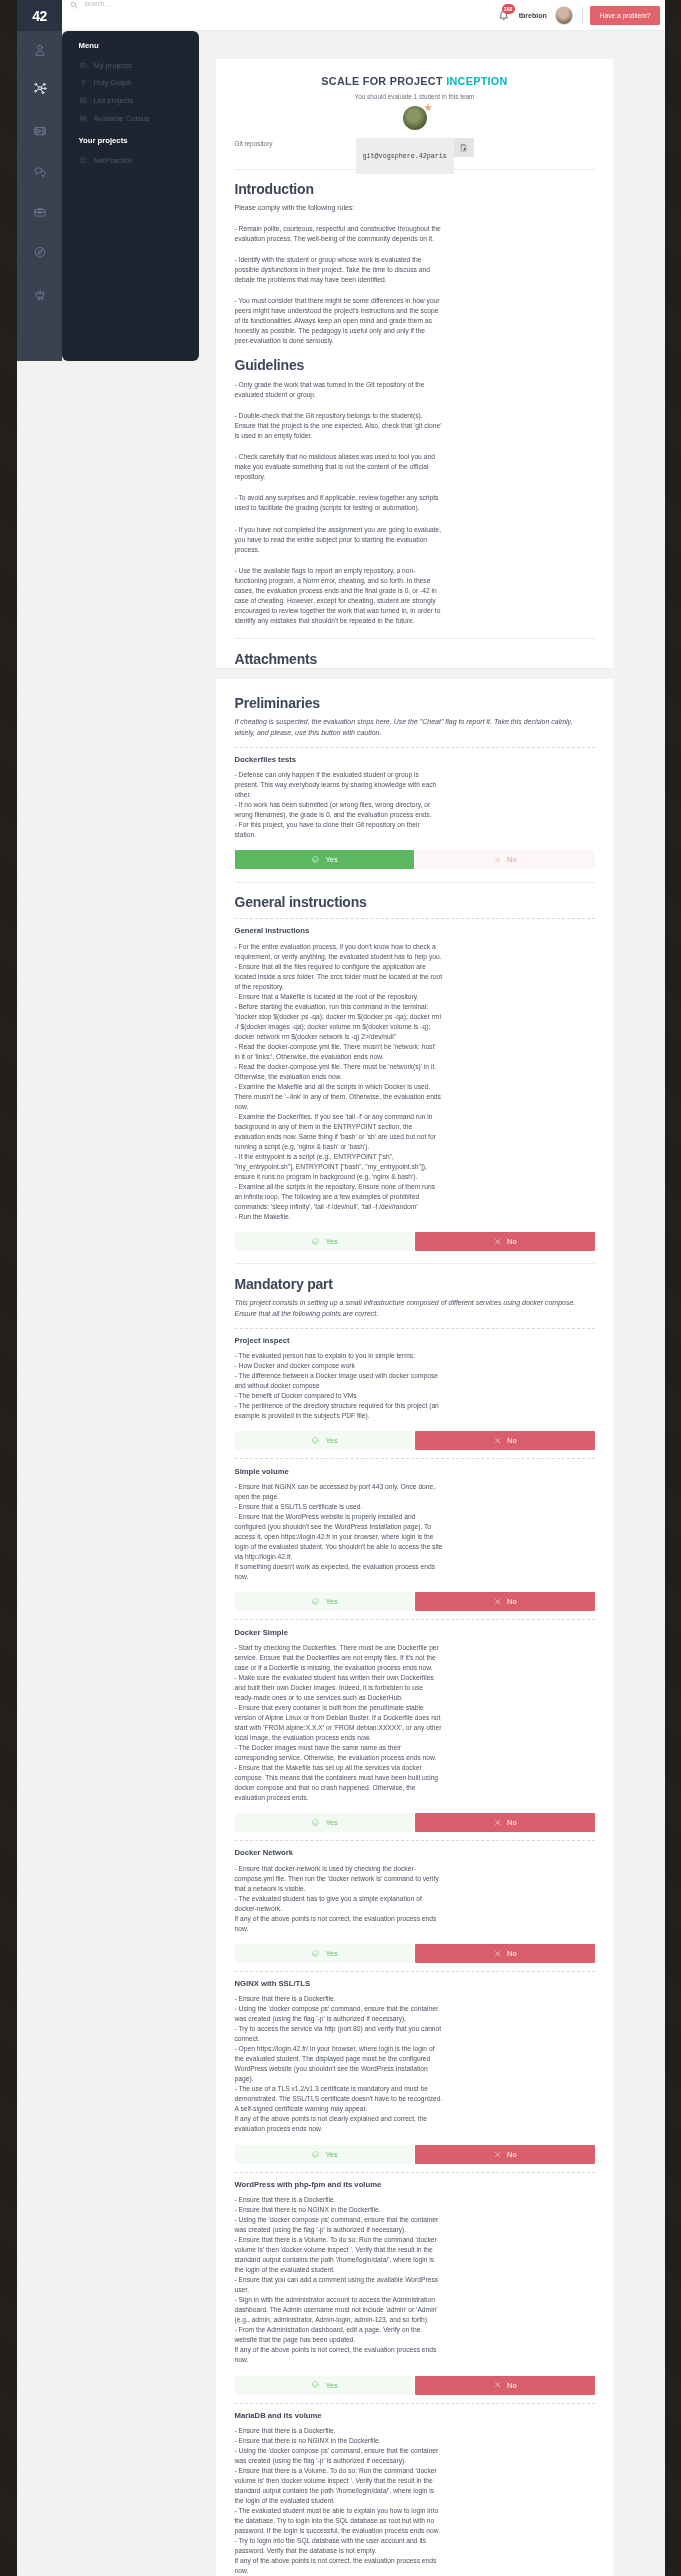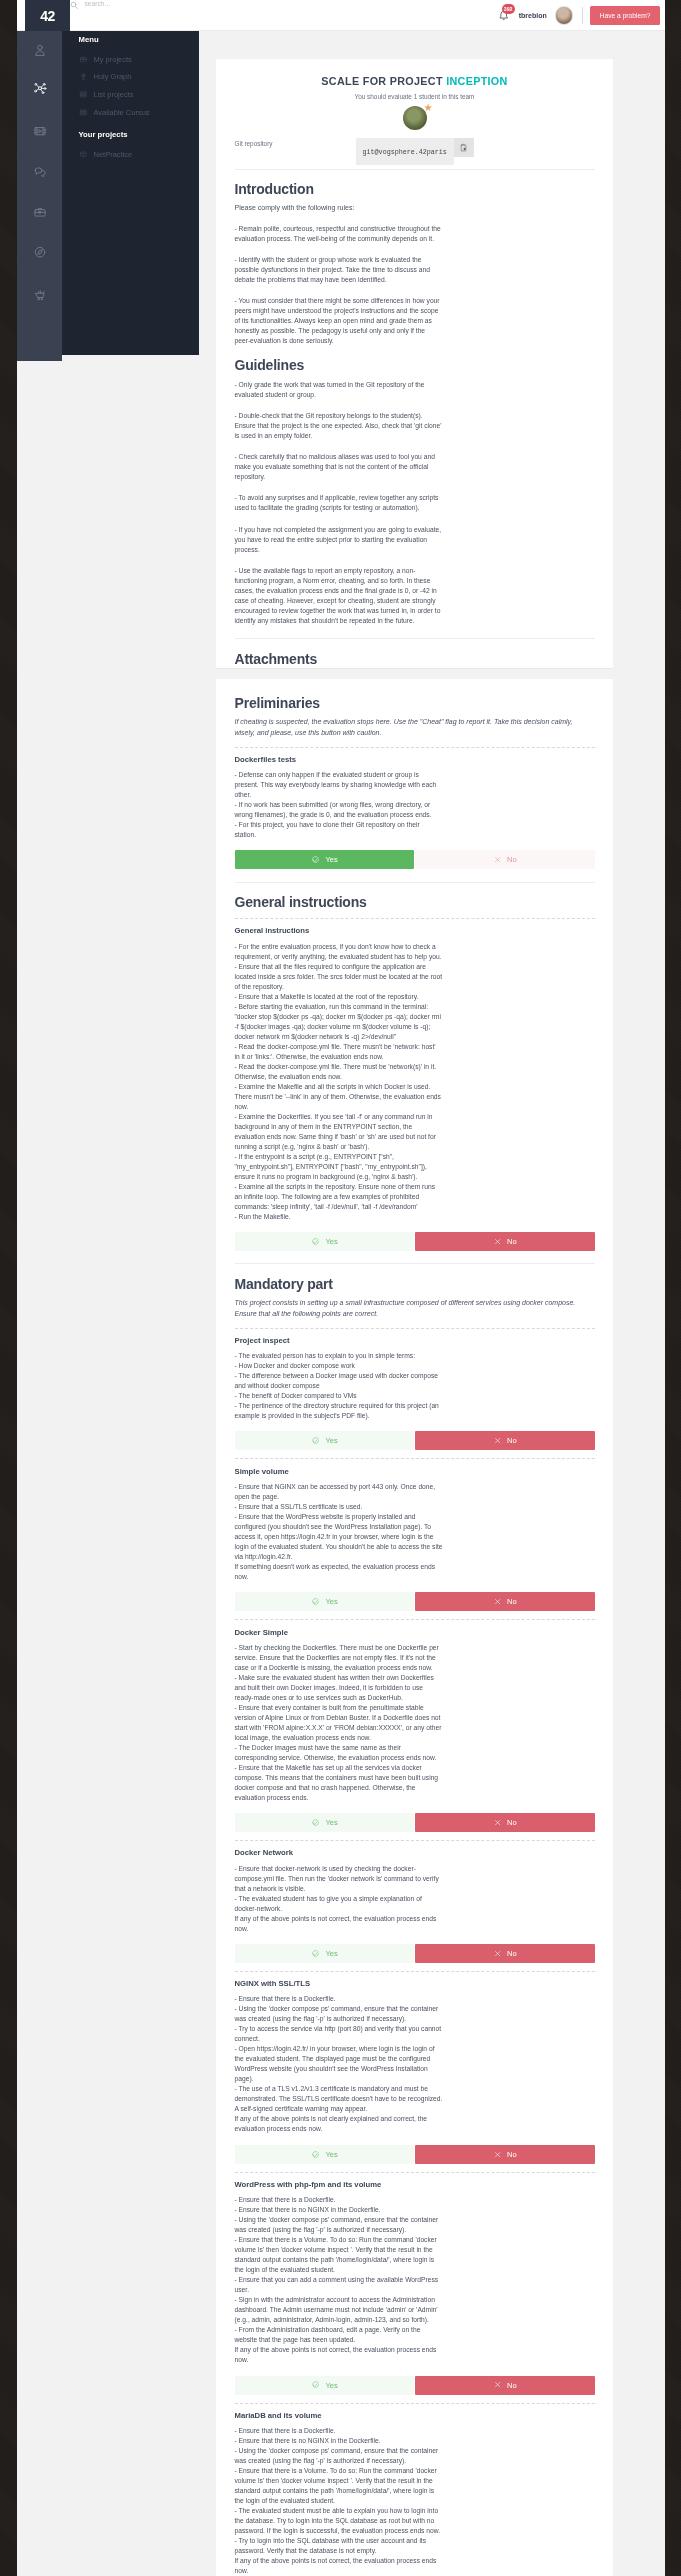--- a/index.html
+++ b/index.html
@@ -8,38 +8,38 @@
     width: 682px; height: 3217px; position: relative; overflow: hidden;
     background: #211d1a;
     background-image: repeating-linear-gradient(45deg, rgba(255,255,255,.02) 0 1px, transparent 1px 2.1px);
     font-family: "Liberation Sans", "DejaVu Sans", sans-serif;
     color: #4a5160;
   }
   .page { position:absolute; left:17px; top:0; width:648px; height:3217px; background:#f2f2f3; }
 
   
   .topbar { position:absolute; left:0; top:0; width:100%; height:31px; background:#fff; border-bottom:0.5px solid #ececec; z-index:5; }
-  .logo-block { position:absolute; left:8px; top:0; width:45px; height:31px; background:#2a3140; color:#fff; display:flex; align-items:center; justify-content:center; font-weight:900; font-size:14px; letter-spacing:-0.5px; }
+  .logo-block { position:absolute; left:0; top:0; width:45px; height:31px; background:#2a3140; color:#fff; display:flex; align-items:center; justify-content:center; font-weight:900; font-size:14px; letter-spacing:-0.5px; }
   .search-wrap { position:absolute; left:52px; top:0; height:42px; display:flex; align-items:flex-start; gap:5.2px; }
   .search-wrap .icn { color:#9aa1ab; }
   .search-input { border:none; outline:none; font-size:6.7px; color:#4a5160; width:155px; background:transparent; }
   .search-input::placeholder { color:#b9bec7; }
   .topbar-right { position:absolute; right:5.2px; top:0; height:31px; display:flex; align-items:center; gap:8.2px; }
   .bell-wrap { position:relative; color:#3b4252; width:13.4px; height:13.4px; }
   .badge { position:absolute; top:-5.2px; left:4.6px; min-width:10.8px; height:10.8px; border-radius:5.7px; background:#dd4f58; color:#fff; font-size:5.2px; font-weight:bold; display:flex; align-items:center; justify-content:center; padding:0 2.1px; }
   .username { font-size:7px; font-weight:bold; color:#3b4252; }
   .avatar-sm { width:18.5px; height:18.5px; border-radius:50%; background:radial-gradient(circle at 45% 35%, #cdb6a4 0 35%, #8a6f5d 70%, #4e3f35); border:0.5px solid #ddd; }
   .v-divider { width:0.5px; height:17.5px; background:#dcdcdc; }
   .problem-btn { height:18.5px; padding:0 9.3px; background:#e2626e; color:#fff; border:none; border-radius:1.5px; font-size:6.7px; font-family:inherit; cursor:pointer; }
 
   
   .rail { position:absolute; left:0; top:31px; width:45px; height:330px; background:#3a4150; z-index:4; }
   .rail .rail-item { position:absolute; left:50%; transform:translateX(-50%); color:#767f92; cursor:pointer; }
   .rail .rail-item.active { color:#fff; }
-  .menu-panel { position:absolute; left:45px; top:25px; width:137px; height:330px; background:#1e2430; z-index:4; padding:10.3px 0 0 16.5px; }
+  .menu-panel { position:absolute; left:45px; top:31px; width:137px; height:330px; background:#1e2430; z-index:4; padding:10.3px 0 0 16.5px;border-radius:6px; }
   .menu-title { color:#fff; font-weight:bold; font-size:7.7px; margin-bottom:10.3px; }
   .menu-item { display:flex; align-items:center; gap:6.2px; color:#4e586b; font-size:7.5px; margin-bottom:8.8px; cursor:pointer; }
   .menu-item .icn { color:#454f61; }
   .menu-sub-title { color:#fff; font-weight:bold; font-size:7.7px; margin:13.4px 0 10.3px; }
 
   
   .cards { position:absolute; left:199px; top:59px; width:397px; }
   .card { background:#fff; box-shadow:0 0.5px 1px rgba(0,0,0,.04); overflow:hidden; position:relative; }
   .card-1 { height:609px; padding:13.4px 18.5px; margin-bottom:11.3px; }
   .card-2 { height:2268px; padding:12.4px 18.5px 77px; margin-bottom:9.8px; }
@@ -56,21 +56,21 @@
   
   .scale-title { text-align:center; font-size:10.8px; font-weight:800; letter-spacing:0.3px; color:#3e4757; margin-top:3.1px; }
   .scale-title .proj { color:#00babc; }
   .scale-sub { text-align:center; font-size:6.4px; color:#6a7280; margin-top:5.2px; }
   .stud-avatar-wrap { width:24px; height:24px; margin:6.2px auto 0; position:relative; }
   .stud-avatar { width:24px; height:24px; border-radius:50%; background:radial-gradient(circle at 45% 40%, #8a9663 0 30%, #5d6b3e 60%, #333d22); }
   .stud-star { position:absolute; top:-5.2px; right:-6.2px; color:#eda268; font-size:10.3px; }
   .git-row { position:relative; margin-top:8.2px; height:18.5px; }
   .git-label { position:absolute; left:0; top:2.1px; font-size:6.4px; color:#6a7280; }
   .git-field { position:absolute; left:50%; transform:translateX(-50%); display:flex; height:18.5px; }
-  .git-url { background:#ededed; height:27px; display:flex; align-items:center; padding:0 7.2px; font-family:"Liberation Mono","DejaVu Sans Mono",monospace; font-size:6.7px; color:#444;text-align:center; }
+  .git-url { background:#ededed; height:36px; display:flex; align-items:center; padding:0 7.2px; font-family:"Liberation Mono","DejaVu Sans Mono",monospace; font-size:6.7px; color:#444;text-align:center; }
   .git-copy { width:19.6px; height:18.5px; background:#e3e3e3; border:none; color:#555; display:flex; align-items:center; justify-content:center; cursor:pointer; }
 
   
   .answer-row { display:flex; gap:0.5px; margin:10.3px 0 6.2px; height:19px;justify-content:center; }
   .answer-btn { flex:1 1 50%; display:flex; align-items:center; justify-content:center; gap:5.2px; font-size:7.5px; border:none; cursor:pointer; font-family:inherit; border-radius:1px; }
   .answer-yes.sel { background:#5cb860; color:#fff; }
   .answer-yes.unsel { background:#f3faf3; color:#6abf6e; }
   .answer-no.sel { background:#d95f6d; color:#fff; }
   .answer-no.unsel { background:#fdf6f6; color:#e4939c; }
 

